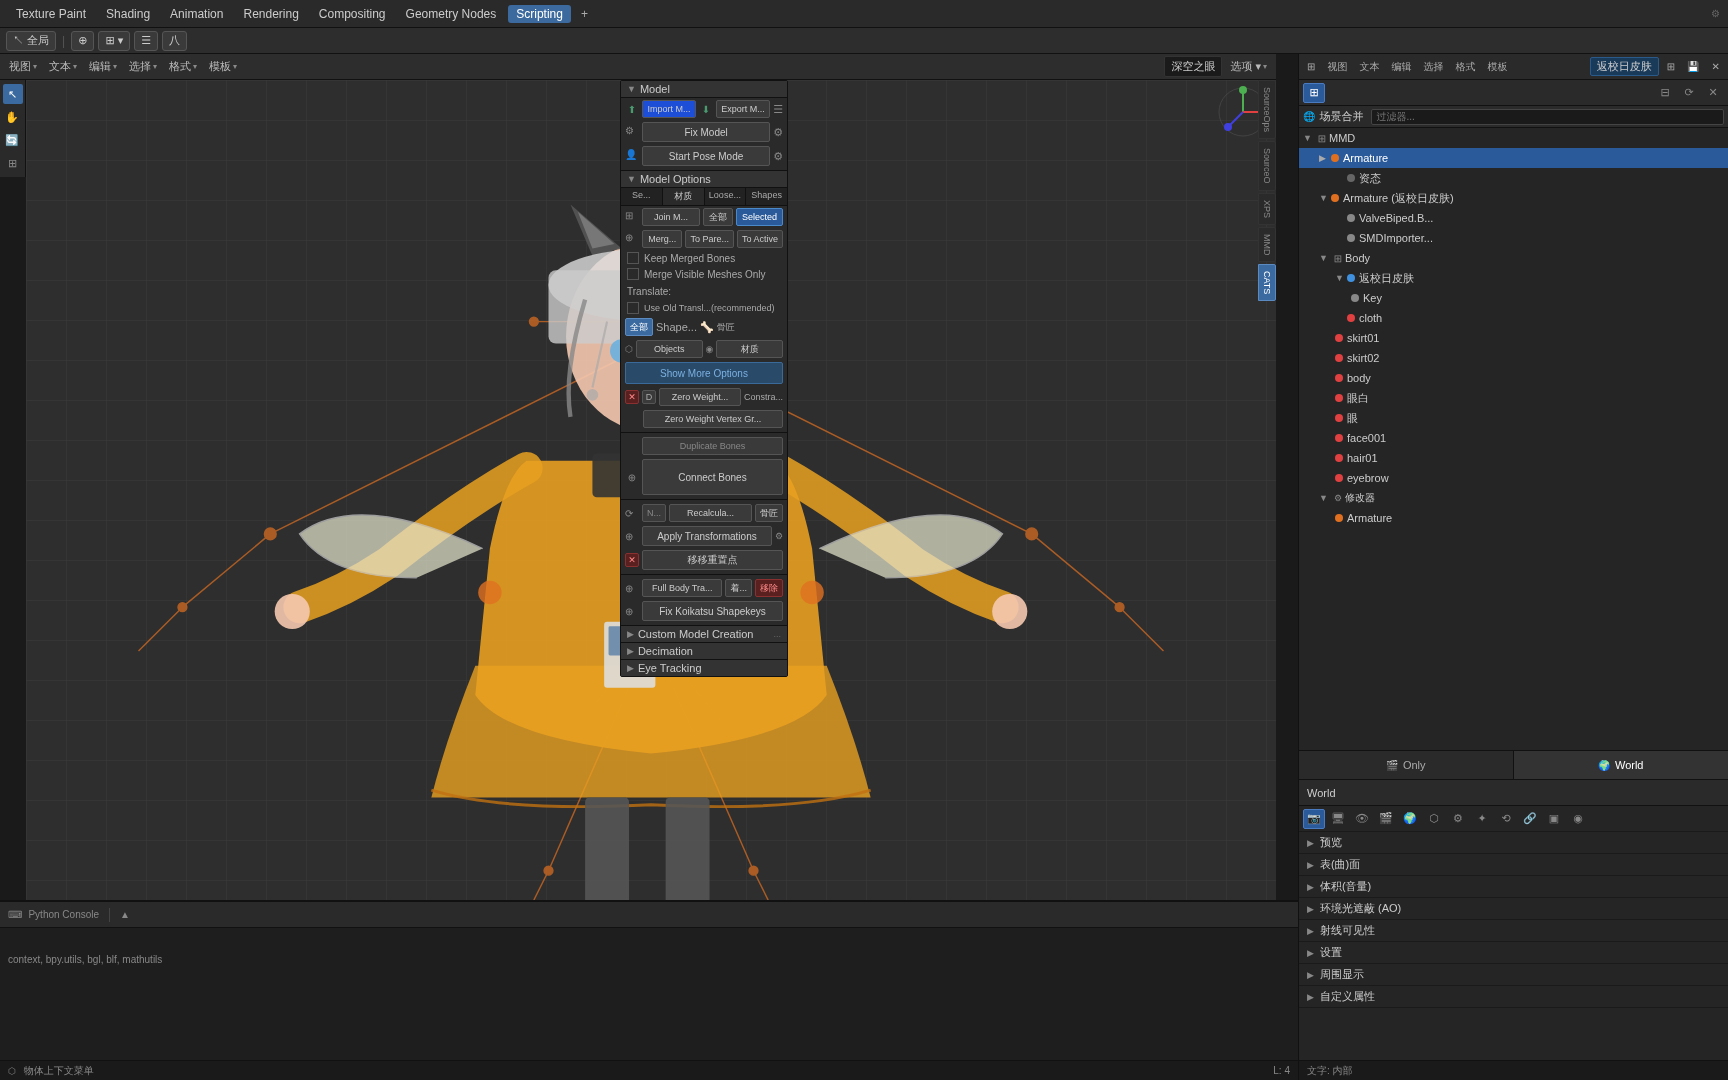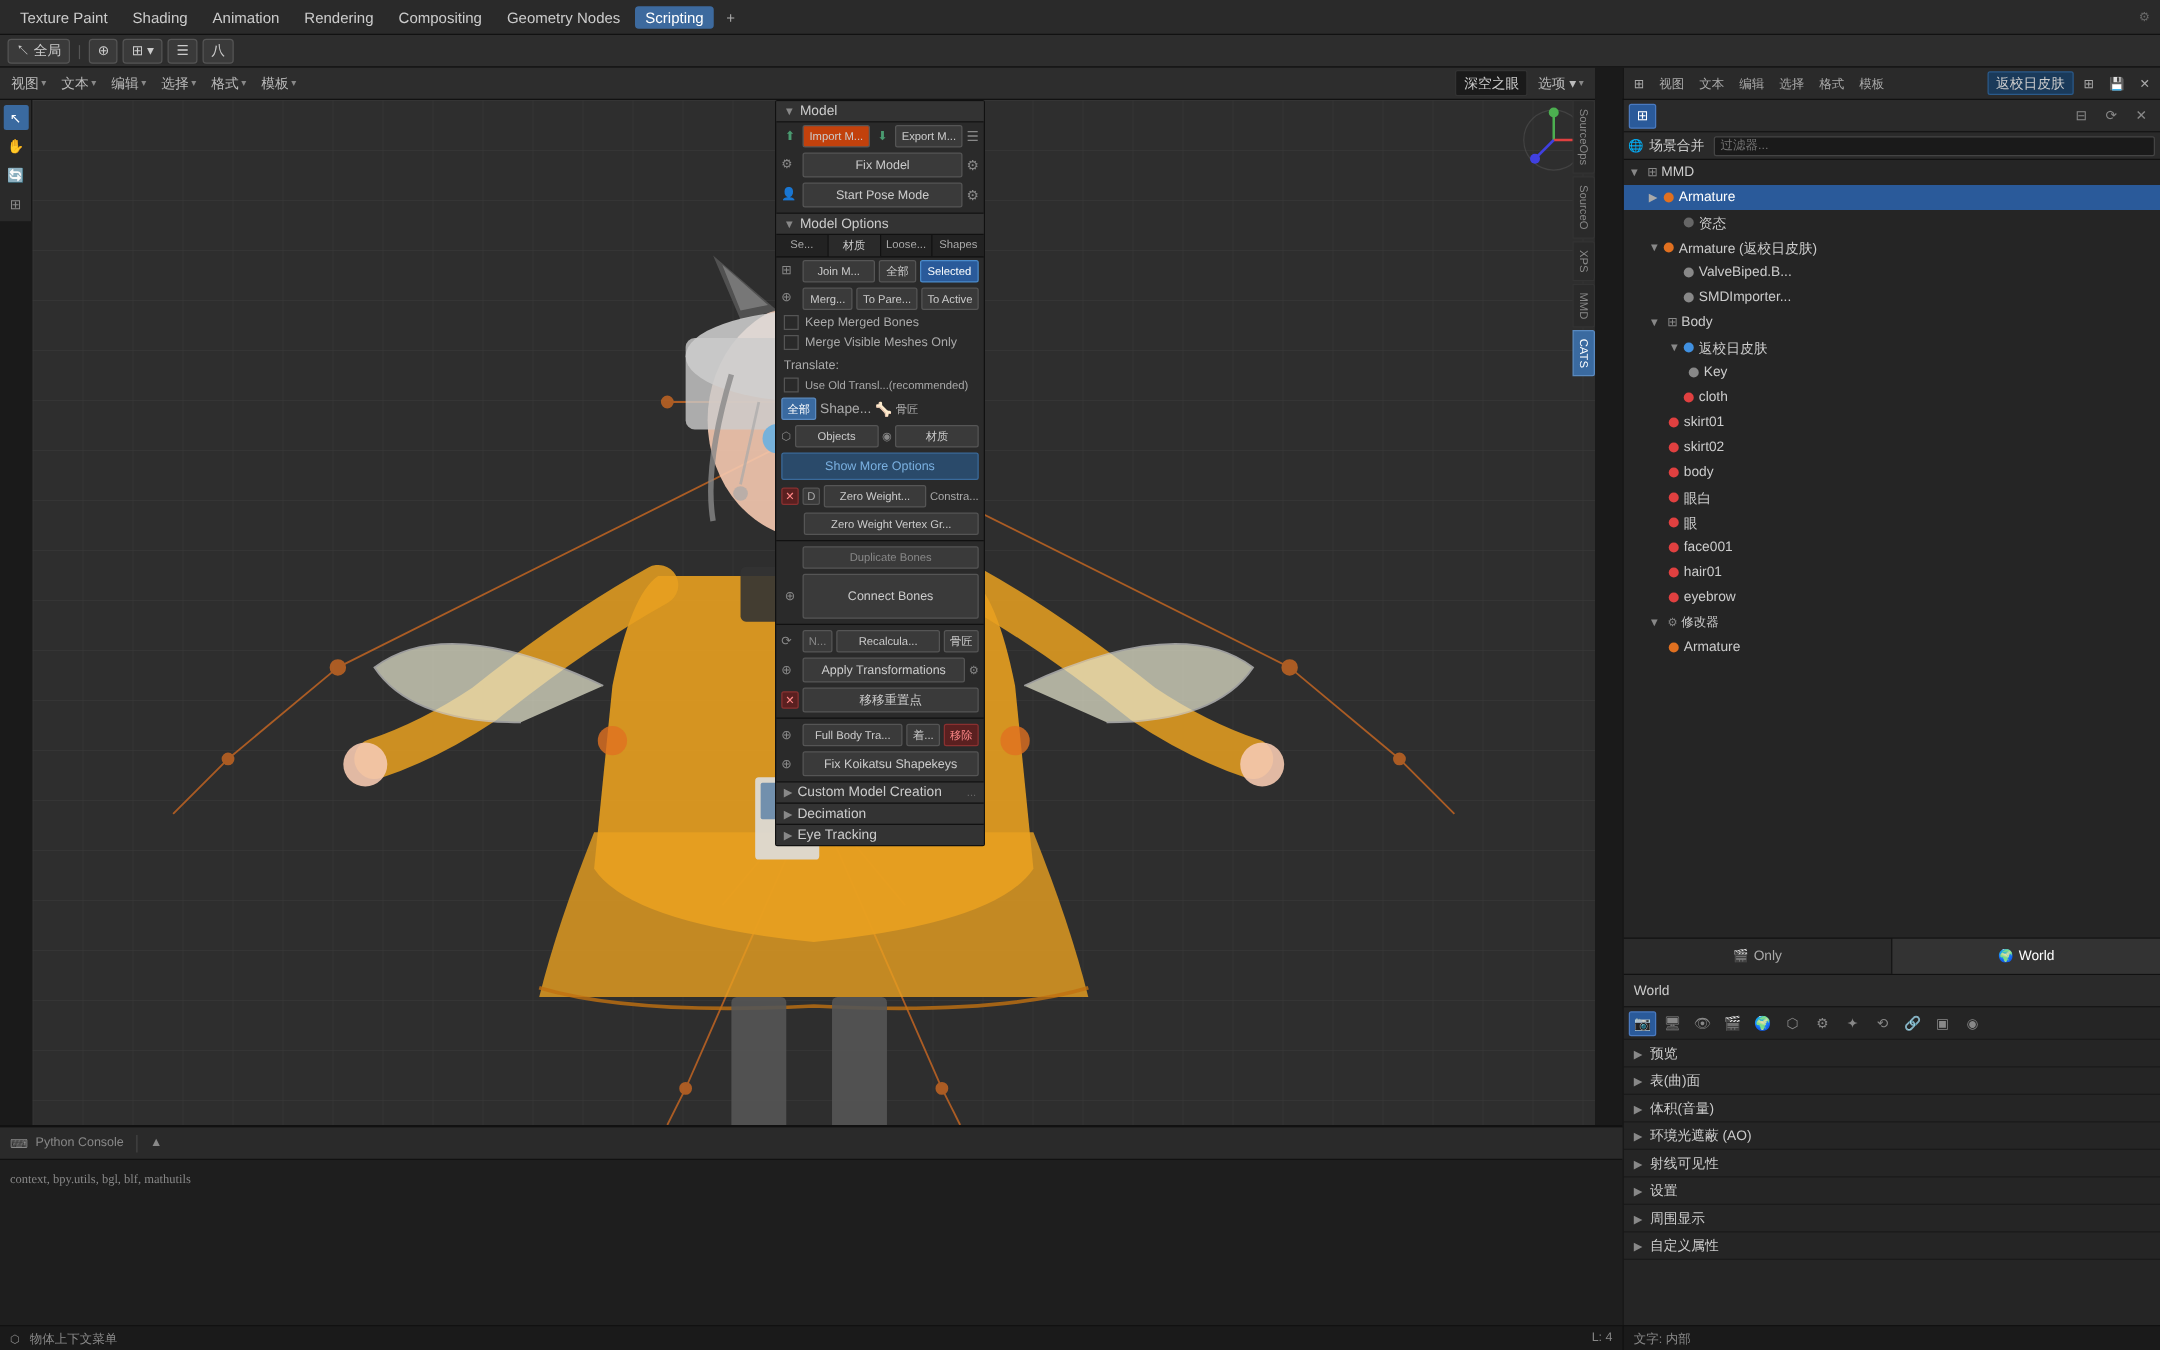--- a/index.html
+++ b/index.html
@@ -359,21 +359,21 @@
 
 <div style="position:absolute; top:80px; left:620px; width:168px; z-index:60; background:#2a2a2a; border:1px solid #111; border-radius:2px;">
 
   <div style="background:#333; padding:2px 6px; display:flex; align-items:center; gap:4px; cursor:pointer; border-bottom:1px solid #111;">
     <span style="color:#888; font-size:9px;">▼</span>
     <span style="font-size:11px; color:#ccc;">Model</span>
   </div>
 
   <div style="padding:2px 4px; display:flex; gap:3px; align-items:center;">
     <span style="width:14px; height:14px; display:flex; align-items:center; justify-content:center; font-size:10px; color:#4a9a70;">⬆</span>
-    <button style="flex:1; background:#c2410c; border:1px solid #555; color:#ccc; font-size:9px; padding:2px; border-radius:2px; cursor:pointer; height:18px;">Import M...</button>
+    <button style="flex:1; background:#1d4ed8; border:1px solid #555; color:#ccc; font-size:9px; padding:2px; border-radius:2px; cursor:pointer; height:18px;">Import M...</button>
     <span style="width:14px; height:14px; display:flex; align-items:center; justify-content:center; font-size:10px; color:#4a9a70;">⬇</span>
     <button style="flex:1; background:#3a3a3a; border:1px solid #555; color:#ccc; font-size:9px; padding:2px; border-radius:2px; cursor:pointer; height:18px;">Export M...</button>
     <span style="font-size:11px; color:#888; cursor:pointer;">☰</span>
   </div>
 
   <div style="padding:2px 4px; display:flex; gap:3px; align-items:center;">
     <span style="width:14px; height:14px; color:#888; font-size:10px;">⚙</span>
     <button style="flex:1; background:#3a3a3a; border:1px solid #555; color:#ccc; font-size:10px; padding:2px; border-radius:2px; cursor:pointer; height:20px; display:flex; align-items:center; justify-content:center;">Fix Model</button>
     <span style="font-size:11px; color:#888; cursor:pointer;">⚙</span>
   </div>
@@ -736,21 +736,21 @@
 </div>
 
 <div style="position:absolute; bottom:20px; left:0; right:430px; height:160px; background:#1e1e1e; border-top:2px solid #111;">
   <div style="height:26px; background:#2a2a2a; display:flex; align-items:center; padding:0 8px; gap:6px; border-bottom:1px solid #111;">
     <span style="font-size:10px; color:#888;">⌨</span>
     <span style="font-size:10px; color:#888;">Python Console</span>
     <div style="width:1px; height:14px; background:#444; margin:0 4px;"></div>
     <span style="font-size:10px; color:#888; cursor:pointer;">▲</span>
   </div>
   <div style="padding:6px 8px;">
-    <div style="font-size:10px; color:#888; font-family:Liberation Serif, serif; margin-top:4px;">context, bpy.utils, bgl, blf, mathutils</div>
+    <div style="font-size:10px; color:#888; font-family:Liberation Sans, sans-serif; margin-top:20px;">context, bpy.utils, bgl, blf, mathutils</div>
   </div>
 </div>
 
 <div style="position:absolute; bottom:0; left:0; right:430px; height:20px; background:#1a1a1a; display:flex; align-items:center; padding:0 8px; gap:8px; border-top:1px solid #111;">
   <span style="font-size:9px; color:#888;">⬡</span>
   <span style="font-size:10px; color:#888;">物体上下文菜单</span>
   <div style="flex:1;"></div>
   <span style="font-size:10px; color:#888;">L: 4</span>
 </div>
 

